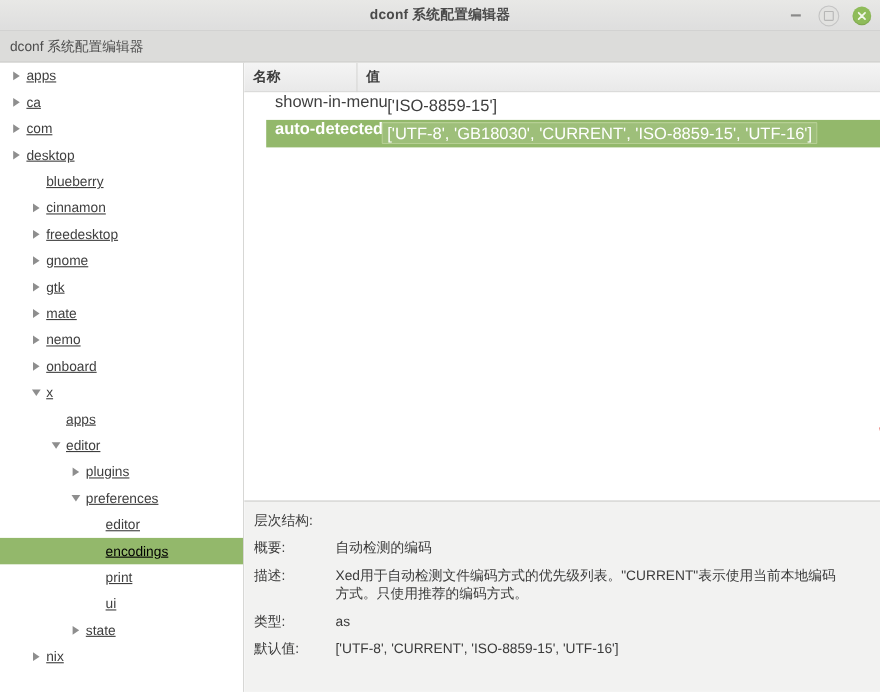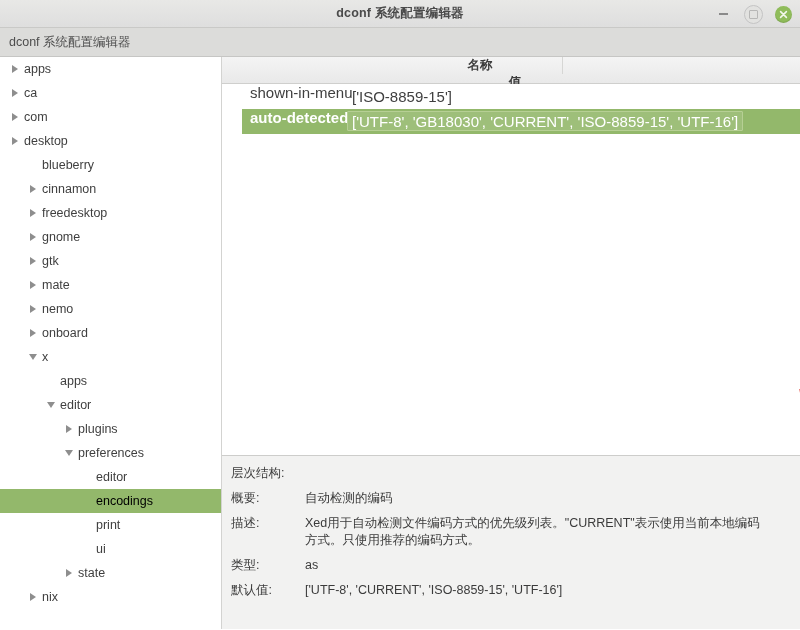--- a/index.html
+++ b/index.html
@@ -113,20 +113,21 @@
     position: relative;
   }
   .tree-row {
     height: 24px;
     display: flex;
     align-items: center;
     font-size: 12.5px;
     color: #3f3f3f;
     box-sizing: border-box;
     white-space: nowrap;
+    text-decoration: underline;
   }
   .tree-row.selected {
     background: #93b86b;
     color: #000000;
   }
   .tree-arrow {
     width: 14px;
     min-width: 14px;
     height: 24px;
     display: flex;
@@ -159,21 +160,20 @@
   }
 
   .table-header {
     height: 27px;
     background: linear-gradient(to bottom, #f4f4f4 0%, #e9e9e9 100%);
     border-bottom: 1px solid #cfcfcd;
     display: flex;
     align-items: center;
     box-sizing: border-box;
     flex-shrink: 0;
-    flex-direction: column;
   }
   .th {
     font-size: 12.5px;
     color: #3d3d3d;
     font-weight: bold;
     padding-left: 8px;
     box-sizing: border-box;
     height: 27px;
     display: flex;
     align-items: center;

